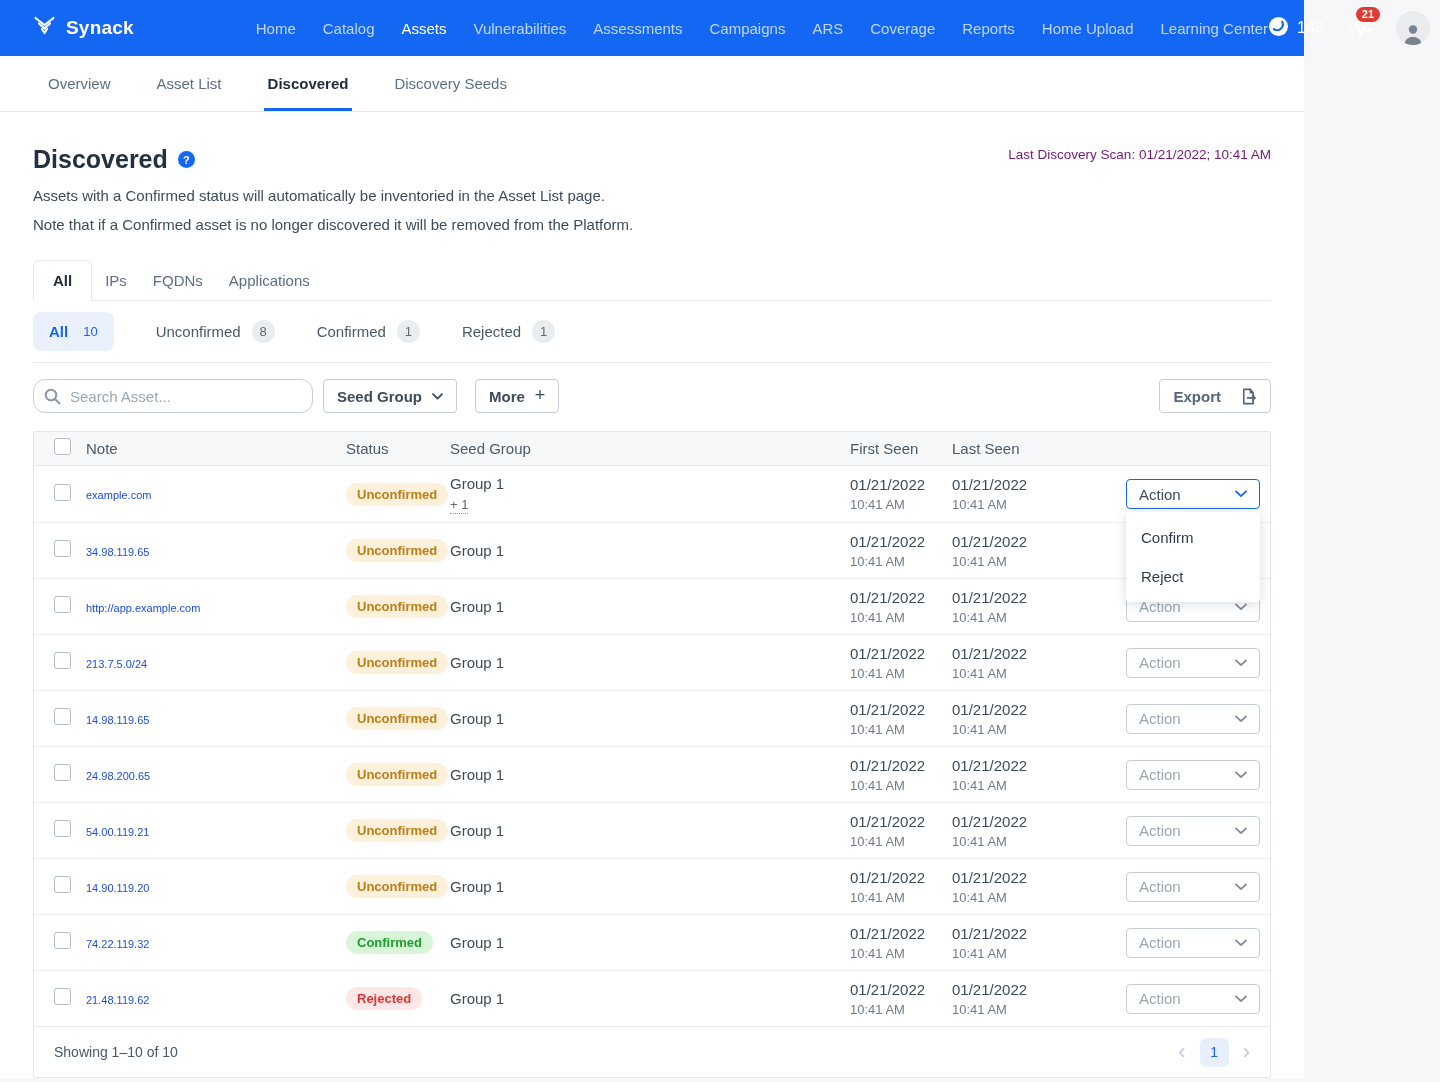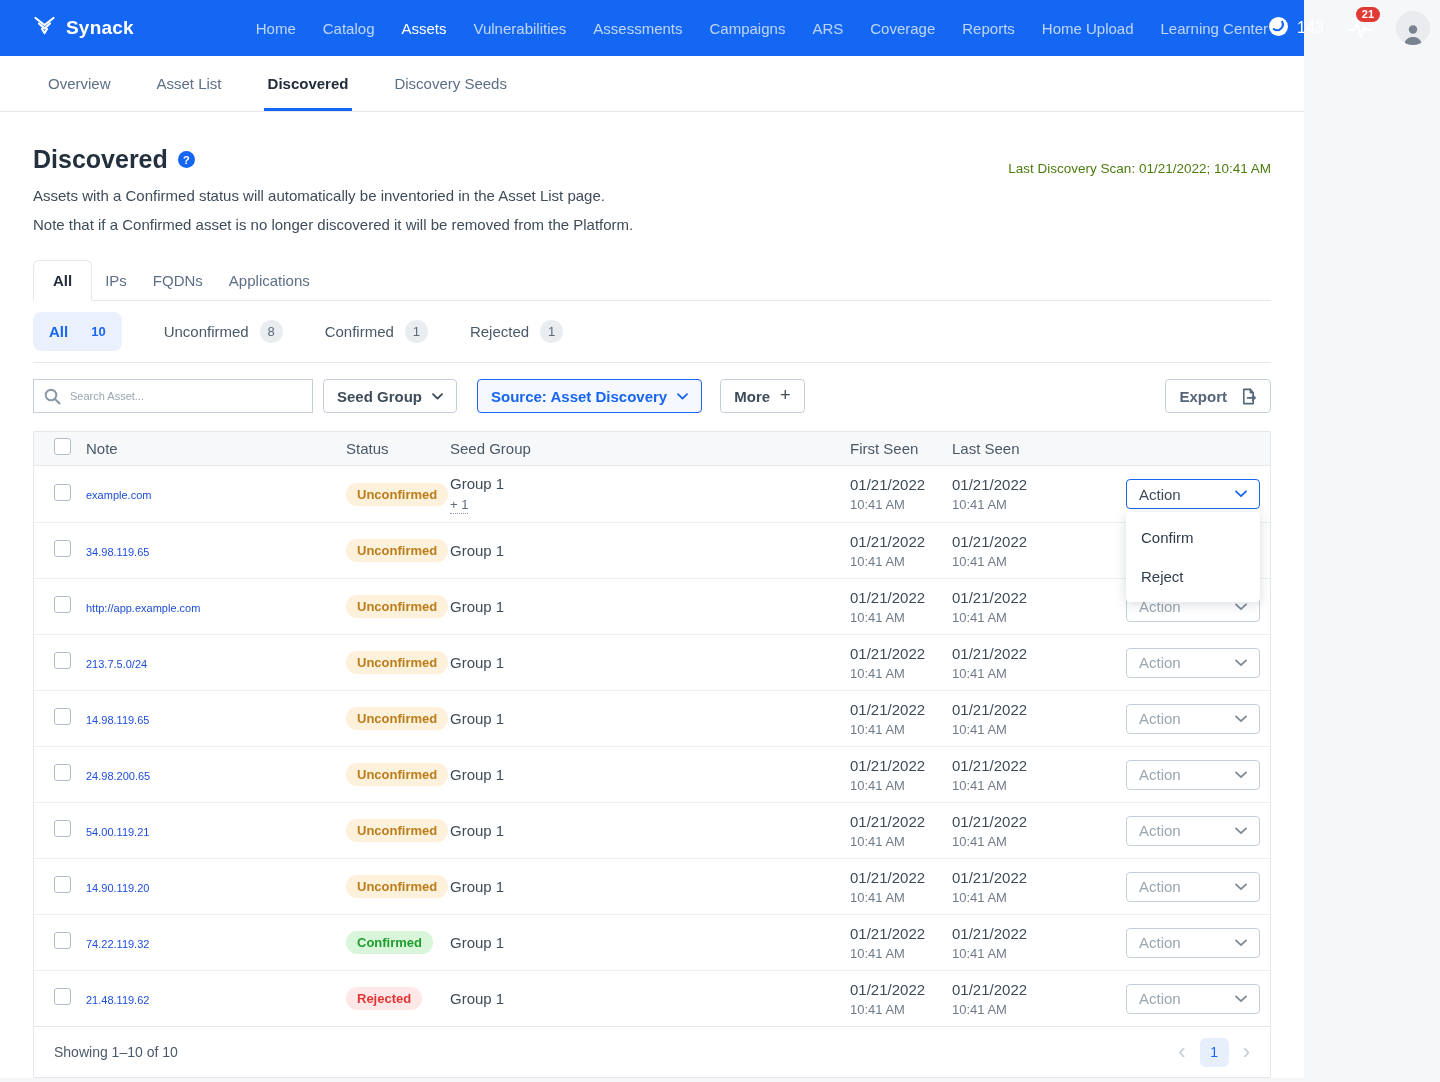--- a/index.html
+++ b/index.html
@@ -47,21 +47,21 @@
 
   
   .main { padding:0 33px; }
   .page-head { margin-top:33px; display:flex; justify-content:space-between; align-items:flex-start; }
   .title-wrap { display:flex; align-items:center; gap:10px; }
   .page-title { font-size:25px; font-weight:bold; color:#23303e; }
   .help-icon {
     width:17px; height:17px; border-radius:50%; background:#1467f2; color:#fff;
     font-size:11px; font-weight:bold; display:flex; align-items:center; justify-content:center; cursor:pointer;
   }
-  .last-scan { font-size:13.5px; color:#4d7c0f; margin-top:16px; }
+  .last-scan { font-size:13.5px; color:#701a75; margin-top:2px; }
   .page-desc { font-size:15px; color:#3e4c59; margin-top:13px; }
   .page-desc + .page-desc { margin-top:12px; }
 
   
   .type-tabs { margin-top:27px; display:flex; align-items:flex-end; border-bottom:1px solid #e4e8ec; }
   .type-tab {
     font-size:15px; color:#5c6f87; padding:11px 13px; cursor:pointer; white-space:nowrap;
   }
   .type-tab.active {
     color:#212d3b; font-weight:bold; background:#fff;
@@ -72,43 +72,43 @@
   
   .status-filters { display:flex; align-items:center; gap:42px; padding:11px 0; border-bottom:1px solid #e4e8ec; }
   .status-filter { display:flex; align-items:center; gap:11px; cursor:pointer; padding:8px 0; border-radius:8px; }
   .status-filter .sf-label { font-size:15px; color:#4a5968; }
   .status-filter .sf-count {
     background:#eaedf0; color:#5a6a78; font-size:13px; min-width:23px; height:23px;
     border-radius:12px; display:flex; align-items:center; justify-content:center; padding:0 6px;
   }
   .status-filter.active { background:#eaf1fd; padding:8px 16px; }
   .status-filter.active .sf-label { color:#1765f0; font-weight:bold; }
-  .status-filter.active .sf-count { background:transparent; color:#1765f0; min-width:0; padding:0; font-weight:bold; margin-left:12px; }
+  .status-filter.active .sf-count { background:transparent; color:#1765f0; min-width:0; padding:0; font-weight:normal; margin-left:4px; }
 
   
   .toolbar { display:flex; align-items:center; margin:16px 0 18px 0; }
   .search-box { position:relative; width:280px; }
   .search-box svg { position:absolute; left:11px; top:9px; }
   .search-input {
-    width:100%; height:34px; border:1px solid #c6cfd8; border-radius:0;
-    padding:0 10px 0 36px; font-size:11px; color:#3e4c59; outline:none;
+    width:100%; height:34px; border:1px solid #c6cfd8; border-radius:12px;
+    padding:0 10px 0 36px; font-size:15px; color:#3e4c59; outline:none;
     font-family:"Liberation Sans", sans-serif;
   }
   .search-input::placeholder { color:#9aa6b2; }
   .tb-btn {
     height:34px; display:flex; align-items:center; gap:10px; padding:0 13px;
     border:1px solid #c6cfd8; border-radius:4px; background:#fff; cursor:pointer;
     font-size:15px; color:#3e4c59; font-weight:bold; white-space:nowrap;
     font-family:"Liberation Sans", sans-serif;
   }
   .btn-seed { margin-left:10px; }
   .btn-source { margin-left:20px; border-color:#1765f0; background:#f5f9ff; color:#1765f0; }
   .btn-more { margin-left:18px; }
   .btn-more .plus { font-size:18px; font-weight:normal; margin-top:-2px; }
-  .btn-export { margin-left:auto; color:#55657a; gap:13px; }
+  .btn-export { margin-left:auto; color:#55657a; gap:19px; }
 
   
   .table { border:1px solid #e4e8ec; border-radius:2px; }
   .t-row {
     display:grid;
     grid-template-columns:52px 260px 104px 400px 102px 1fr 176px;
     align-items:center;
   }
   .t-head { background:#f7f8f9; height:34px; border-bottom:1px solid #e4e8ec; }
   .t-head .th { font-size:15px; color:#4a5968; }
@@ -279,26 +279,20 @@
           <line x1="11.2" y1="11.2" x2="15.5" y2="15.5"></line>
         </svg>
         <input class="search-input" type="text" placeholder="Search Asset..." style="">
       </div>
       <button class="tb-btn btn-seed">
         <span>Seed Group</span>
         <svg width="11" height="7" viewBox="0 0 11 7" fill="none" stroke="#3e4c59" stroke-width="1.8" stroke-linecap="round" stroke-linejoin="round">
             <polyline points="1 1.2 5.5 5.6 10 1.2"></polyline>
           </svg>
       </button>
-      <button class="tb-btn btn-source">
-        <span>Source: Asset Discovery</span>
-        <svg width="11" height="7" viewBox="0 0 11 7" fill="none" stroke="#1765f0" stroke-width="1.8" stroke-linecap="round" stroke-linejoin="round">
-            <polyline points="1 1.2 5.5 5.6 10 1.2"></polyline>
-          </svg>
-      </button>
       <button class="tb-btn btn-more">
         <span>More</span>
         <span class="plus">+</span>
       </button>
       <button class="tb-btn btn-export">
         <span>Export</span>
         <svg width="17" height="17" viewBox="0 0 18 18" fill="none" stroke="#55657a" stroke-width="1.7" stroke-linecap="round" stroke-linejoin="round">
           <path d="M11 1.5 H4 V16.5 H14 V5 Z"></path>
           <path d="M11 1.5 V5 H14"></path>
           <path d="M8 10.5 H16 M13.3 8 L16 10.5 L13.3 13"></path>

